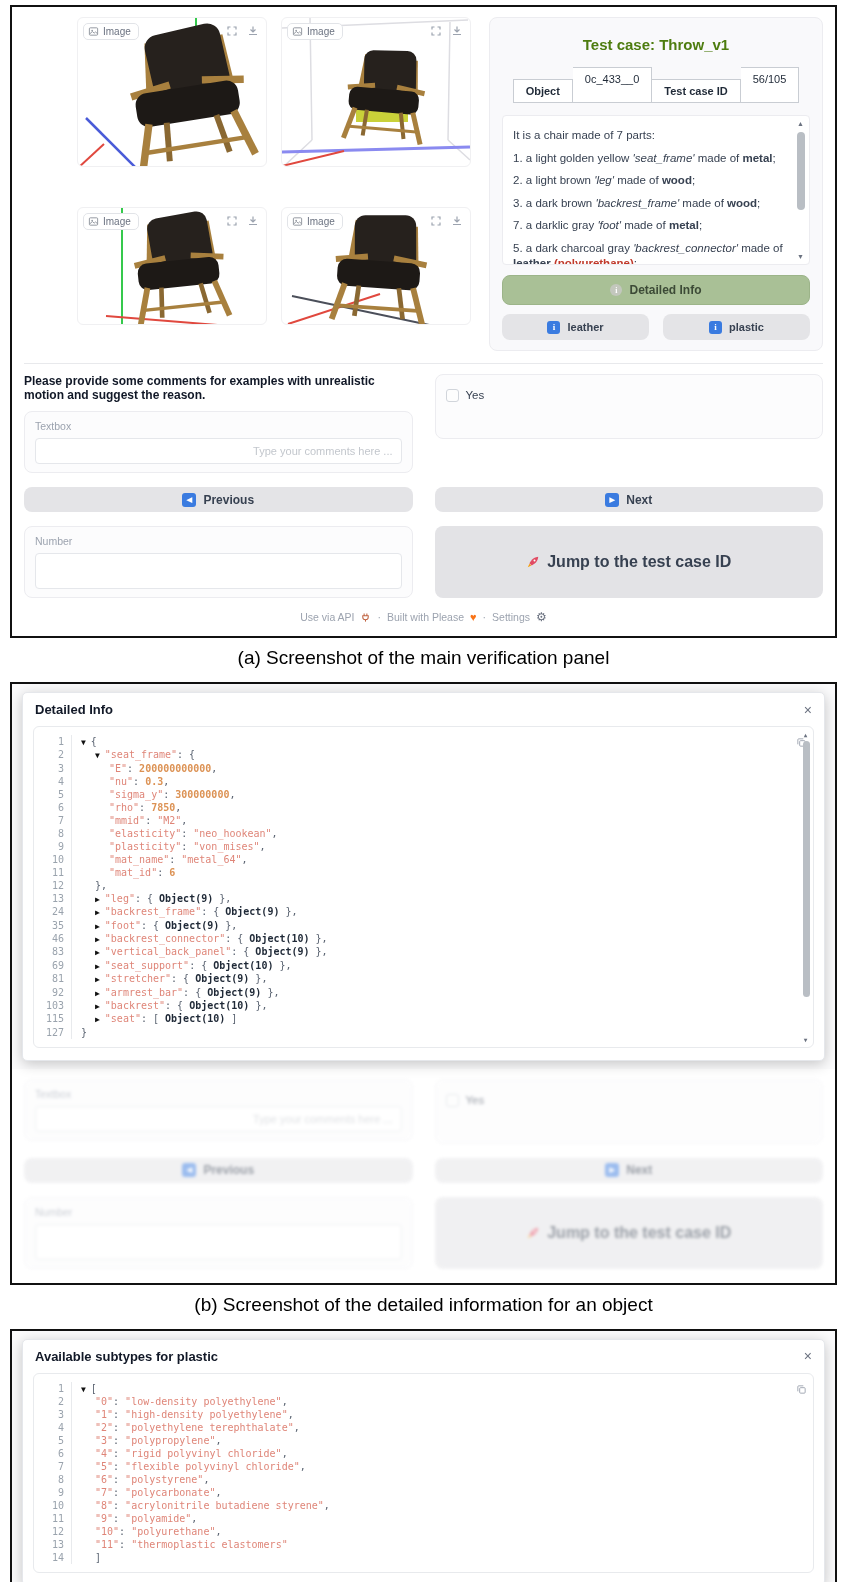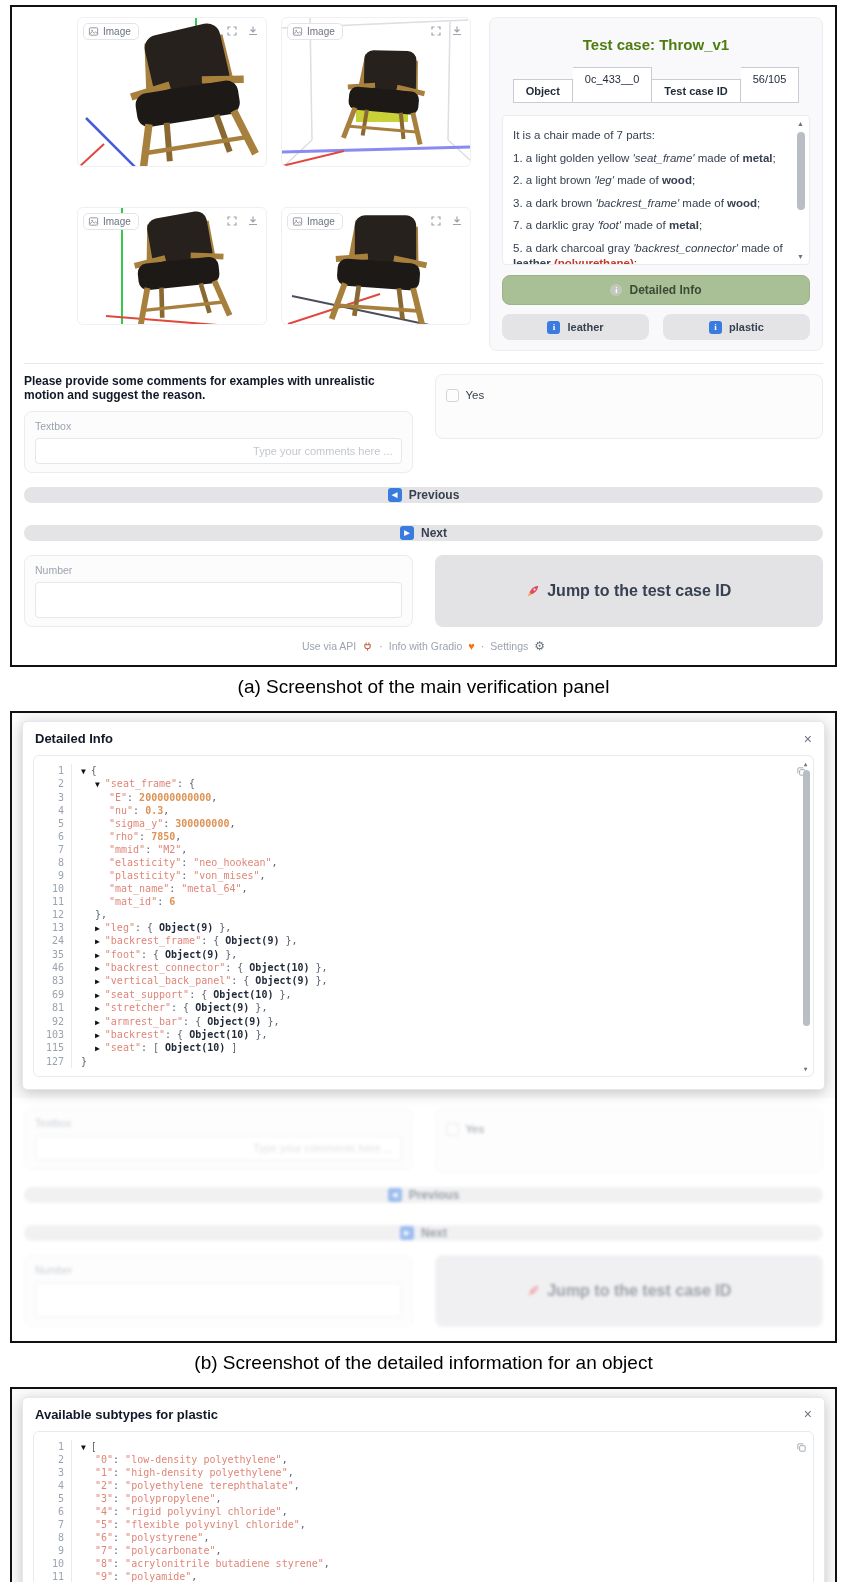--- a/index.html
+++ b/index.html
@@ -52,21 +52,21 @@
   .qa-col { flex: 1; }
   .qa-head { font-weight: bold; font-size: 12px; margin-bottom: 9px; color: #111827; }
   .group { background: #fcfcfd; border: 1px solid #ececf0; border-radius: 8px; padding: 8px 10px; }
   .g-label { font-size: 10.5px; color: #9ca3af; margin-bottom: 6px; }
   .tinput { width: 100%; border: 1px solid #e5e7eb; border-radius: 4px; background: #fff; height: 26px;
     font-size: 11px; padding: 0 8px; color: #374151; font-family: "Liberation Sans", sans-serif; text-align: right; }
   .tinput::placeholder { color: #c3c7cd; }
   .yes-group { height: 65px; display: flex; align-items: flex-start; padding-top: 14px; }
   .cbx { width: 13px; height: 13px; border: 1px solid #d1d5db; border-radius: 3px; background: #fdfdfd; display: inline-block; margin-right: 7px; }
   .yes-label { font-size: 11.5px; color: #374151; }
-  .nav-row { display: flex; gap: 22px; margin: 14px 0; flex-direction: column; }
+  .nav-row { display: flex; gap: 22px; margin: 14px 0; }
   .btn-nav { flex: 1; background: #e4e4e7; height: 25px; font-size: 12px; }
   .navchip { display: inline-flex; width: 14px; height: 14px; background: #3a7be0; color: #fff; border-radius: 3px;
     align-items: center; justify-content: center; font-size: 7px; }
   .bottom-row { display: flex; gap: 22px; align-items: stretch; }
   .bottom-row .qa-col { display: flex; flex-direction: column; }
   .num-input { height: 36px; }
   .btn-jump { background: #e3e3e6; height: 100%; min-height: 54px; font-size: 16px; width: 100%; }
   .pa-footer { text-align: center; font-size: 10.5px; color: #9ca3af; padding: 12px 0 6px;
     display: flex; justify-content: center; align-items: center; gap: 6px; }
   .pa-footer .heart { color: #f97316; font-size: 11px; }
@@ -349,21 +349,21 @@
         </div>
       </div>
     </div>
 
     <div class="pa-footer">
       <span>Use via API</span>
       <svg width="11" height="11">
           <use href="#plugIco"></use>
         </svg>
       <span>·</span>
-      <span>Info with Gradio</span>
+      <span>Built with Please</span>
       <span class="heart">♥</span>
       <span>·</span>
       <span>Settings</span>
       <span class="gear">⚙</span>
     </div>
   </section>
   <div class="caption">(a) Screenshot of the main verification panel</div>
 
   <section class="panel">
     <div class="modal-wrap">

